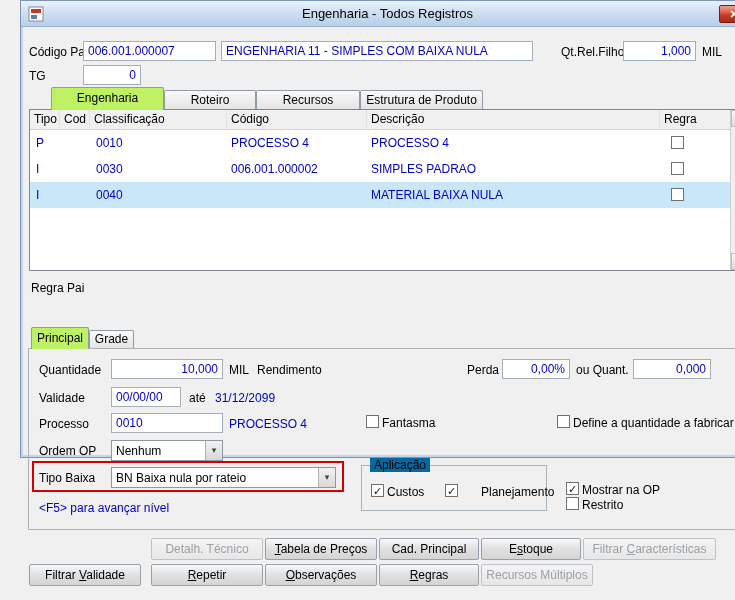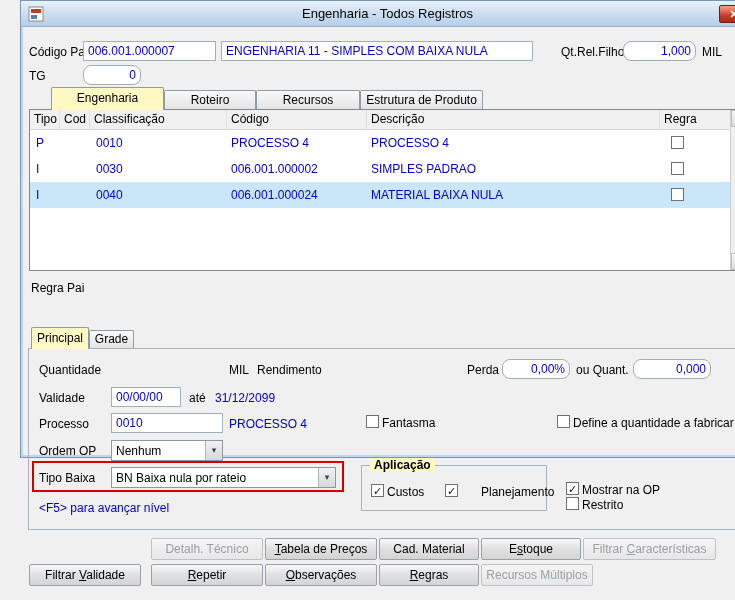--- a/index.html
+++ b/index.html
@@ -12,49 +12,49 @@
               border-bottom:1px solid #9ab2cc; }
   .title { position:absolute; left:0; width:100%; text-align:center; top:5px; font-size:13px; }
   .app-icon { position:absolute; left:7px; top:5px; width:16px; height:16px; }
   .close-btn { position:absolute; right:5px; top:4px; width:30px; height:18px;
                background:linear-gradient(#f0a390,#d95f4c 40%,#c23b24 60%,#aa2a14);
                border:1px solid #7e1a0d; border-radius:2px; color:#fff;
                font-size:11px; font-weight:bold; text-align:center; line-height:16px; }
   .lbl { position:absolute; white-space:nowrap; }
   .tb { position:absolute; height:20px; background:#fff; border:1px solid #a3aeb9;
         color:#0000c8; padding:0 4px; line-height:18px; white-space:nowrap; overflow:hidden; }
-  .tb.right { text-align:right;border-radius:8px; }
+  .tb.right { text-align:right; }
   .tb.center { }
   .flat-val { position:absolute; color:#0000c8; white-space:nowrap; }
   
   .tab { position:absolute; border:1px solid #919ba5; border-bottom:none;
          background:linear-gradient(#f9f9f9,#e4e4e4); text-align:center;
          border-radius:2px 2px 0 0; white-space:nowrap; overflow:hidden; }
-  .tab.active { background:#fef9c3; z-index:3; }
+  .tab.active { background:#bef264; z-index:3; }
   
   .grid { position:absolute; left:8px; top:108px; width:719px; height:162px;
           background:#fff; border:1px solid #828790; z-index:2;padding-left:48px; }
   .grid-header { position:absolute; left:0; top:0; right:17px; height:20px;
                  background:#f0f0f0; border-bottom:1px solid #d5d5d5; }
   .gh-cell { position:absolute; top:0; height:20px; line-height:19px; padding-left:4px;
              border-right:1px solid #e2e2e2; white-space:nowrap; overflow:hidden; }
   .grid-row { position:absolute; left:0; right:17px; height:26px; }
   .grid-row.selected { background:#c9e7f8; }
   .cell { position:absolute; top:0; line-height:26px; padding-left:4px;
           color:#0000c8; white-space:nowrap; }
   .cb { position:absolute; width:13px; height:13px; background:#fff; border:1px solid #707070;
         font-size:11px; line-height:12px; text-align:center; color:#111; }
   .vsb { position:absolute; right:0; top:0; width:17px; height:160px; background:#f0f0f0;
          border-left:1px solid #d0d0d0; }
   .sb-btn { position:absolute; left:0; width:16px; height:17px;
             background:linear-gradient(#f6f6f6,#dcdcdc); border:1px solid #bdbdbd;
             color:#555; font-size:7px; text-align:center; line-height:15px; }
   
   .frame { position:absolute; border:1px solid #aab2ba; }
-  .frame-label { position:absolute; background:#fef9c3; padding:0 4px; font-weight:bold; white-space:nowrap; }
+  .frame-label { position:absolute; background:#0369a1; padding:0 4px; font-weight:normal; white-space:nowrap; }
   
   .combo { position:absolute; height:21px; background:#fff; border:1px solid #8a98a8; }
   .combo-text { position:absolute; left:4px; top:3px; white-space:nowrap; }
   .combo-btn { position:absolute; right:0; top:0; width:17px; height:19px;
                background:linear-gradient(#f2f2f2,#d8d8d8); border-left:1px solid #aab4bd;
                text-align:center; font-size:9px; line-height:18px; color:#444; }
   .highlight { position:absolute; border:2px solid #d40000; background:transparent; z-index:4; pointer-events:none; }
   
   .btn { position:absolute; height:22px; background:linear-gradient(#f8f8f8,#e2e2e2 45%,#d4d4d4);
          border:1px solid #97a2ad; border-radius:2px; text-align:center; line-height:20px;
@@ -115,38 +115,38 @@
       <span class="cell" style="left:32px"></span>
       <span class="cell" style="left:62px">0030</span>
       <span class="cell" style="left:197px">006.001.000002</span>
       <span class="cell" style="left:337px">SIMPLES PADRAO</span>
       <span class="cb" style="left:641px;top:6px"></span>
     </div>
     <div class="grid-row selected" style="top:72px">
       <span class="cell" style="left:2px">I</span>
       <span class="cell" style="left:32px"></span>
       <span class="cell" style="left:62px">0040</span>
-      <span class="cell" style="left:197px">006.001.000024</span>
       <span class="cell" style="left:337px">MATERIAL BAIXA NULA</span>
       <span class="cb" style="left:641px;top:6px"></span>
     </div>
 
     <div class="vsb">
       <div class="sb-btn" style="top:0"><span>▲</span></div>
       <div class="sb-btn" style="bottom:0"><span>▼</span></div>
     </div>
   </div>
 
   <span class="lbl" style="left:10px;top:280px">Regra Pai</span>
 
   <div class="tab active" style="left:10px;top:326px;width:58px;height:22px;line-height:20px">Principal</div>
   <div class="tab" style="left:68px;top:329px;width:45px;height:18px;line-height:17px">Grade</div>
   <div class="frame" style="left:7px;top:347px;width:721px;height:182px"></div>
 
   <span class="lbl" style="left:18px;top:362px">Quantidade</span>
+  <div class="tb right" style="left:90px;top:358px;width:112px">10,000</div>
   <span class="lbl" style="left:208px;top:362px">MIL</span>
   <span class="lbl" style="left:236px;top:362px">Rendimento</span>
   <span class="lbl" style="left:446px;top:362px">Perda</span>
   <div class="tb right" style="left:481px;top:358px;width:68px">0,00%</div>
   <span class="lbl" style="left:555px;top:362px">ou Quant.</span>
   <div class="tb right" style="left:612px;top:358px;width:78px">0,000</div>
 
   <span class="lbl" style="left:18px;top:390px">Validade</span>
   <div class="tb center" style="left:90px;top:386px;width:70px">00/00/00</div>
   <span class="lbl" style="left:168px;top:390px">até</span>
@@ -182,21 +182,21 @@
 
   <span class="cb" style="left:545px;top:481px">✓</span>
   <span class="lbl" style="left:561px;top:482px">Mostrar na OP</span>
   <span class="cb" style="left:545px;top:496px"></span>
   <span class="lbl" style="left:561px;top:497px">Restrito</span>
 
   <span class="flat-val" style="left:18px;top:500px">&lt;F5&gt; para avançar nível</span>
 
   <div class="btn disabled" style="left:130px;top:537px;width:112px">Detalh. Técnico</div>
   <div class="btn" style="left:244px;top:537px;width:112px"><u>T</u>abela de Preços</div>
-  <div class="btn" style="left:358px;top:537px;width:100px">Cad. Material</div>
+  <div class="btn" style="left:358px;top:537px;width:100px">Cad. Principal</div>
   <div class="btn" style="left:460px;top:537px;width:100px">E<u>s</u>toque</div>
   <div class="btn disabled" style="left:562px;top:537px;width:133px">Filtrar <u>C</u>aracterísticas</div>
 
   <div class="btn" style="left:8px;top:563px;width:112px">Filtrar <u>V</u>alidade</div>
   <div class="btn" style="left:130px;top:563px;width:112px"><u>R</u>epetir</div>
   <div class="btn" style="left:244px;top:563px;width:112px"><u>O</u>bservações</div>
   <div class="btn" style="left:358px;top:563px;width:100px"><u>R</u>egras</div>
   <div class="btn disabled" style="left:460px;top:563px;width:112px">Recursos Múltiplos</div>
 
 </div>

